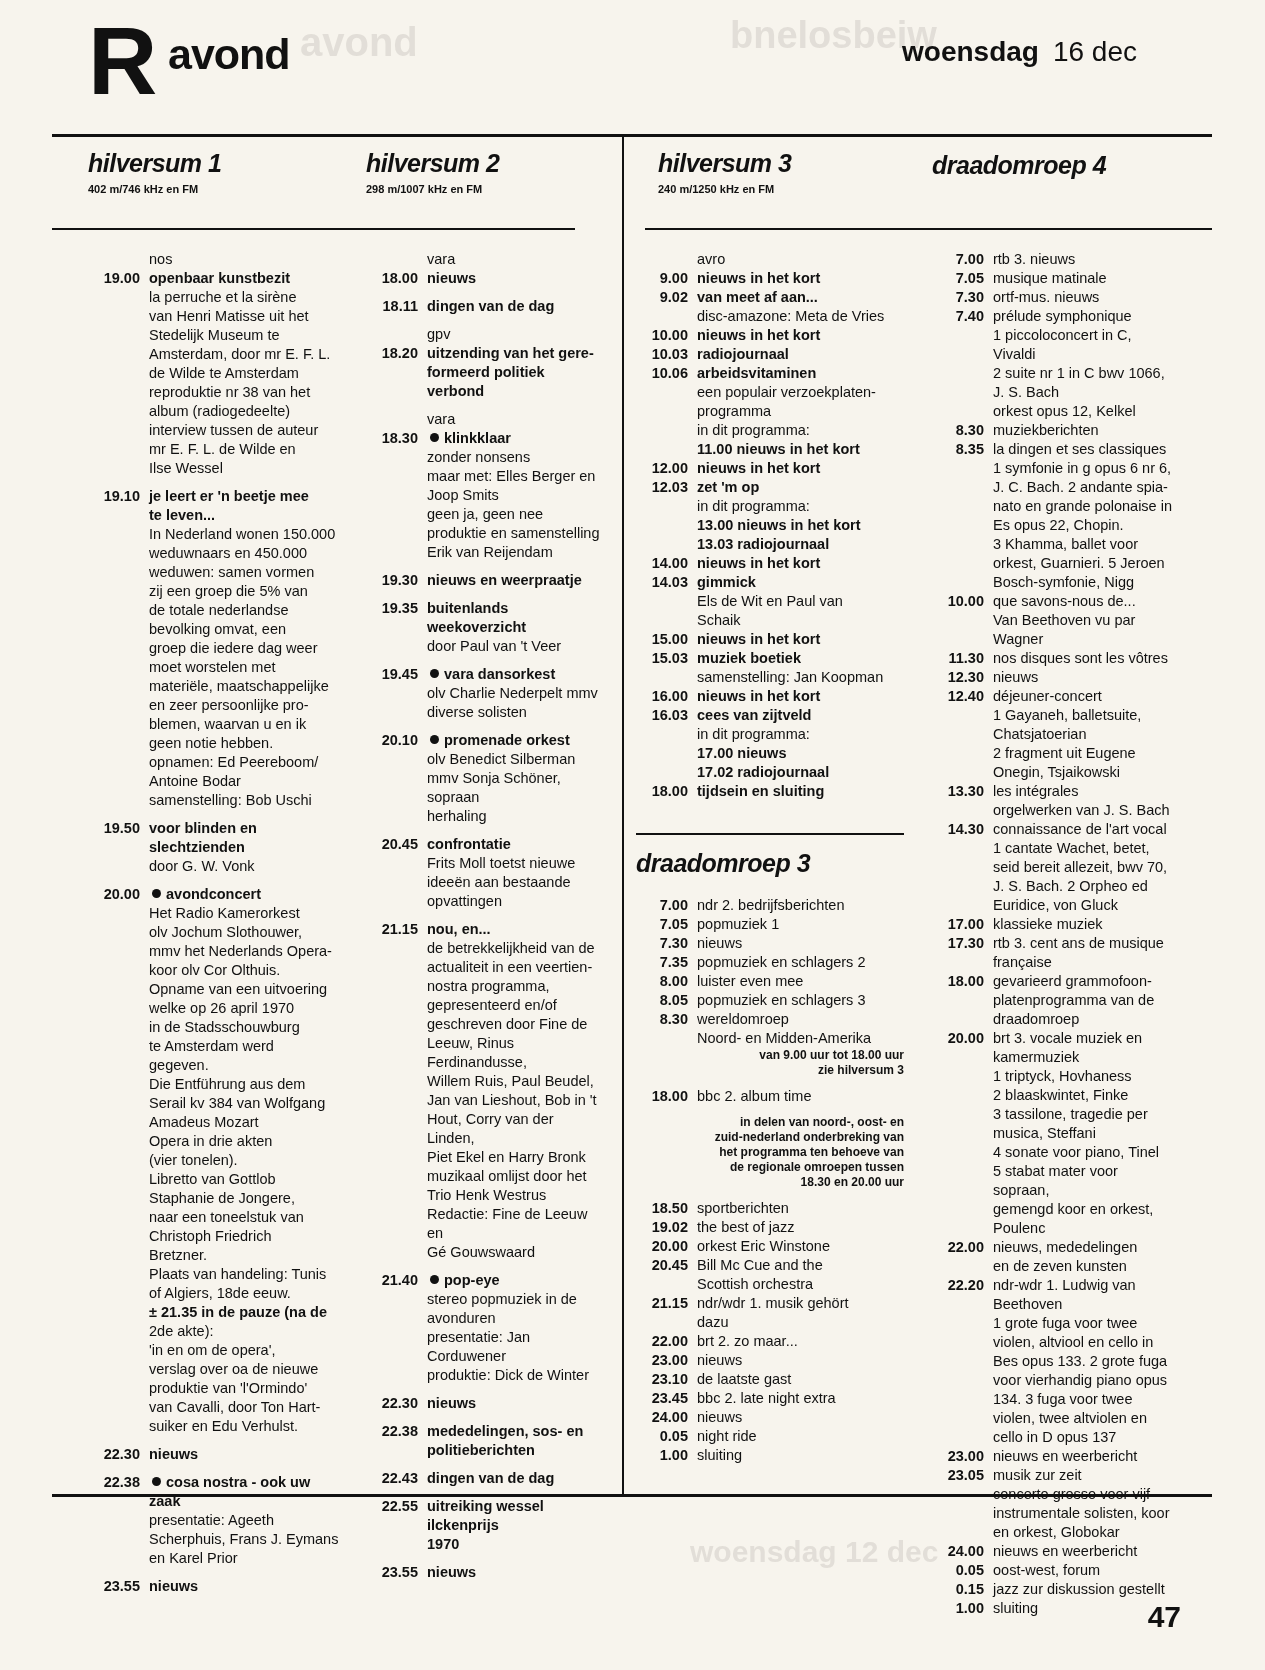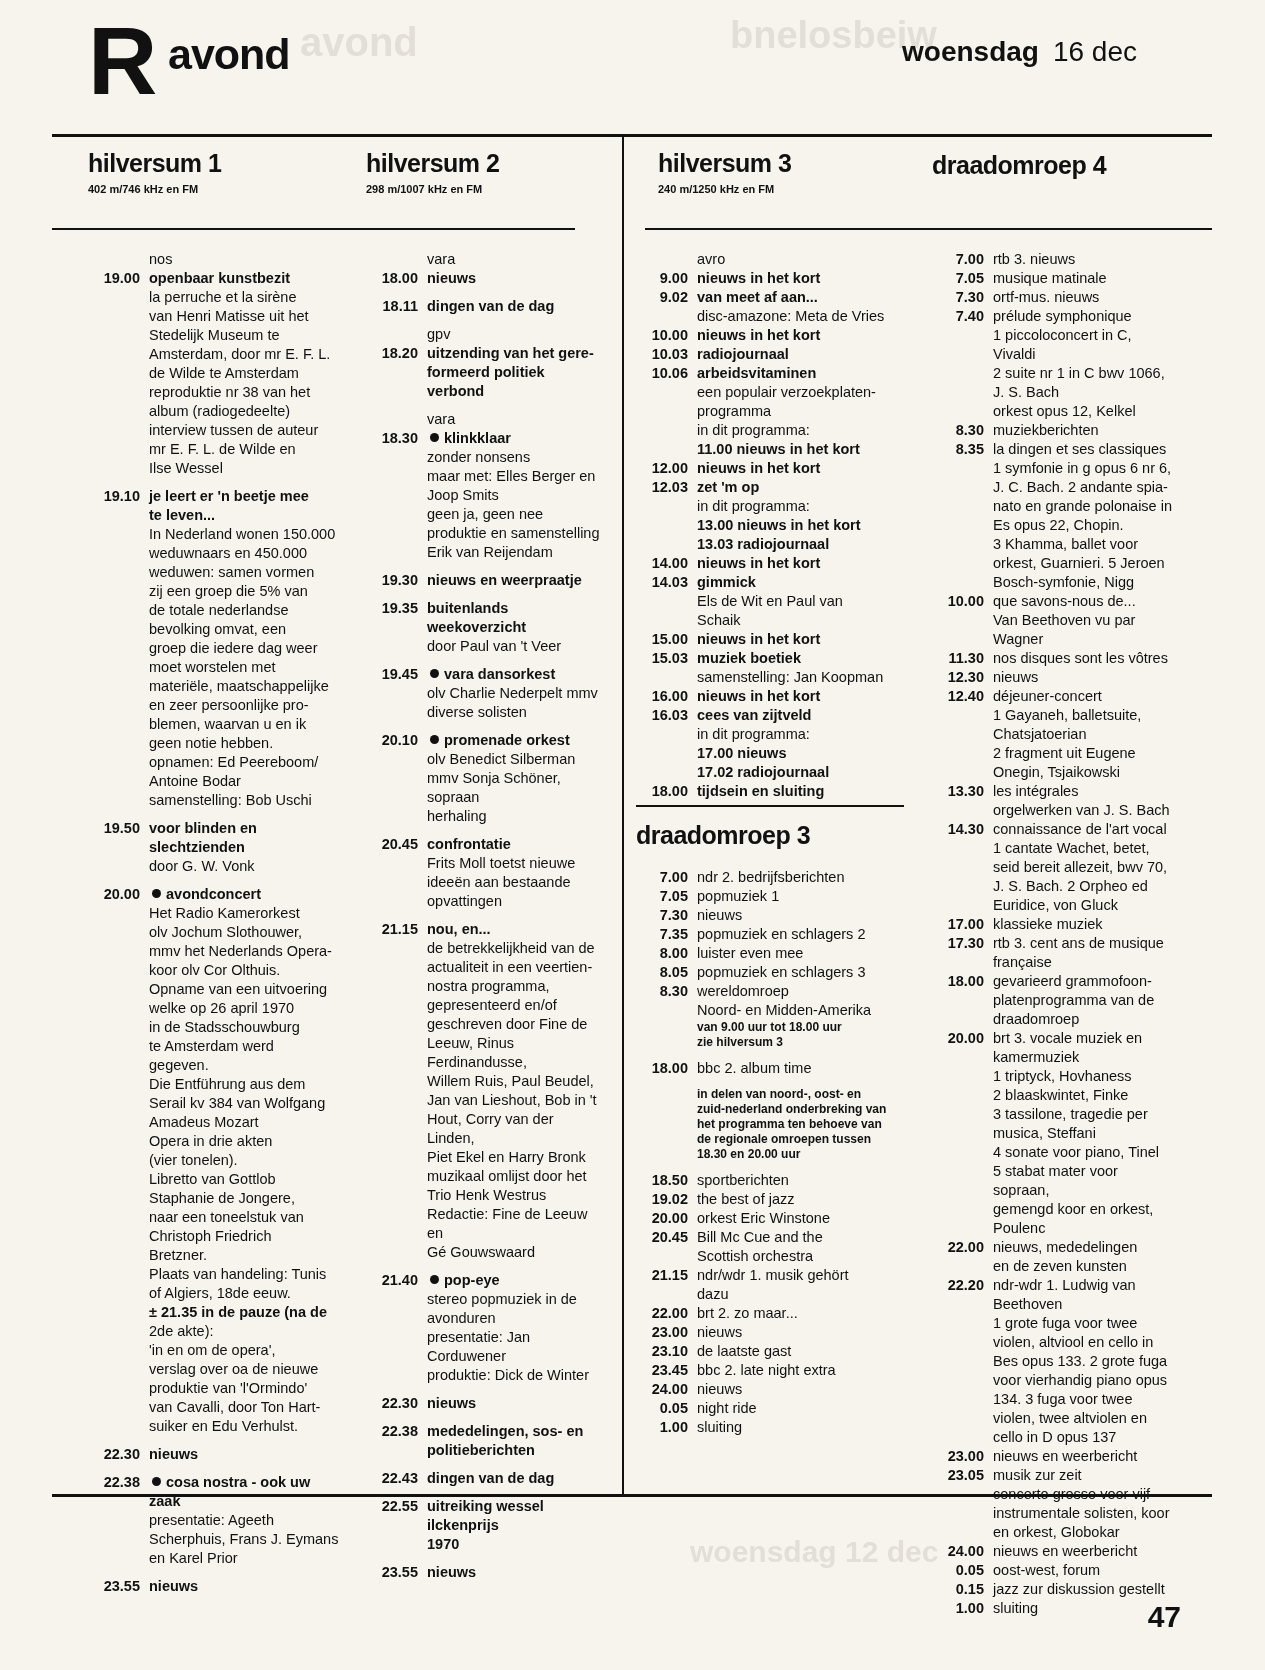--- a/index.html
+++ b/index.html
@@ -73,20 +73,21 @@
 
   
   .station-head {
     margin-bottom: 2px;
   }
   .station-name {
     font-size: 25px;
     font-weight: bold;
     letter-spacing: -0.5px;
     line-height: 30px;
+    font-style: italic;
   }
   .station-freq {
     font-size: 11px;
     font-weight: bold;
     margin-top: 5px;
     letter-spacing: 0px;
   }
 
   
   .cols {
@@ -121,35 +122,36 @@
     font-weight: bold;
     white-space: nowrap;
   }
   .body { flex: 1 1 auto; }
   .b { font-weight: bold; }
   .n { font-weight: normal; }
   .small {
     font-size: 12px;
     line-height: 15px;
     font-weight: bold;
+    text-align: right;
   }
   .dot {
     display: inline-block;
     width: 9px;
     height: 9px;
     border-radius: 50%;
     background: #111;
     margin-left: 3px;
     margin-right: 5px;
     vertical-align: 1px;
   }
 
   
   .sub-station {
-    margin-top: 4px;
+    margin-top: 32px;
     border-top: 2px solid #111;
     padding-top: 14px;
   }
   .sub-station .station-name {
     font-size: 25px;
     line-height: 29px;
   }
 
   .pagenum {
     position: absolute;

